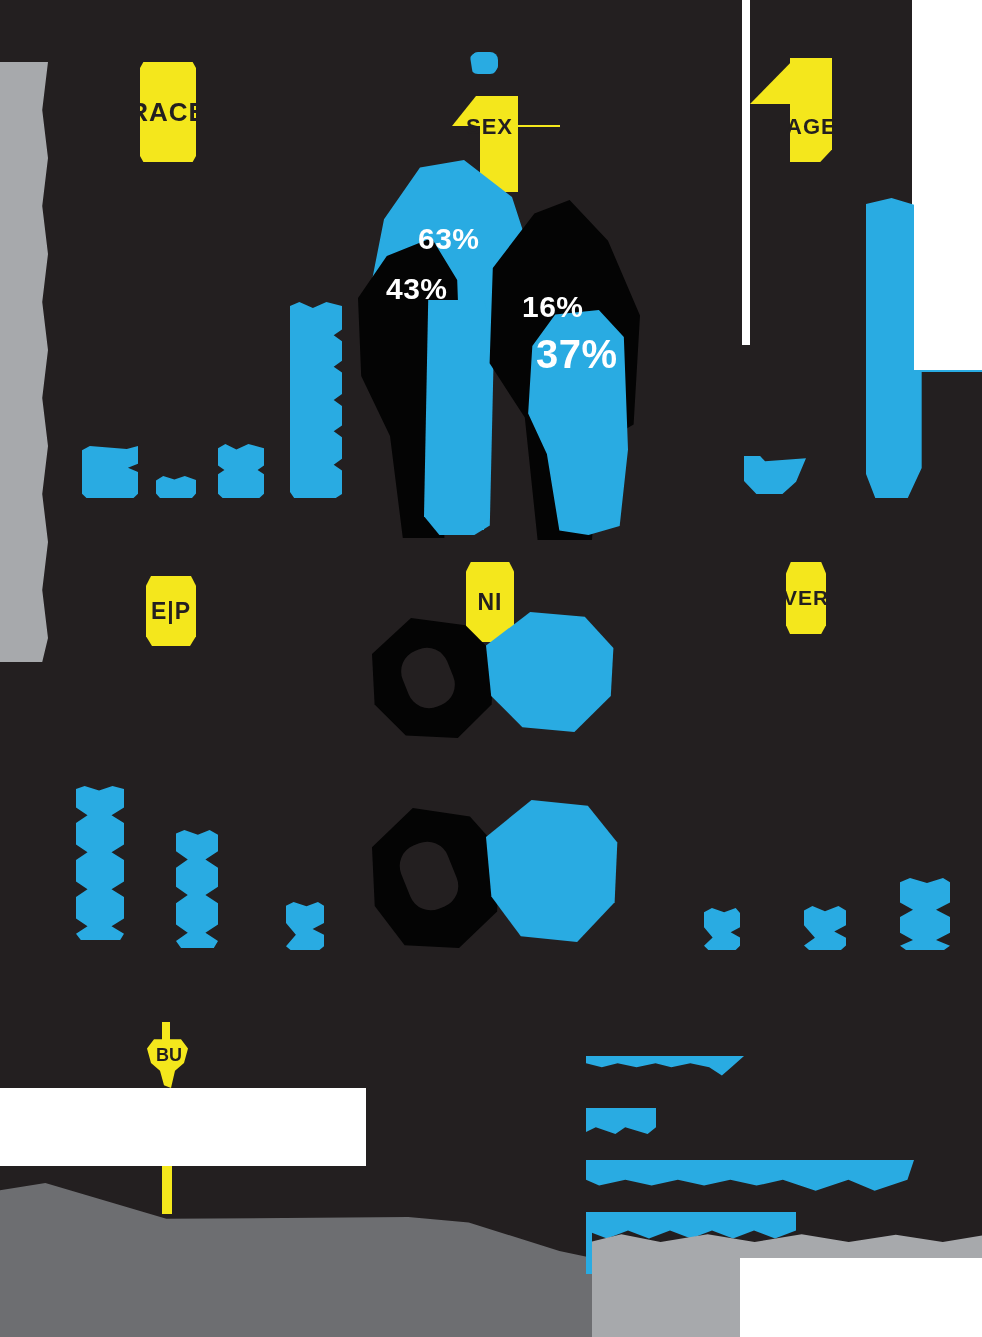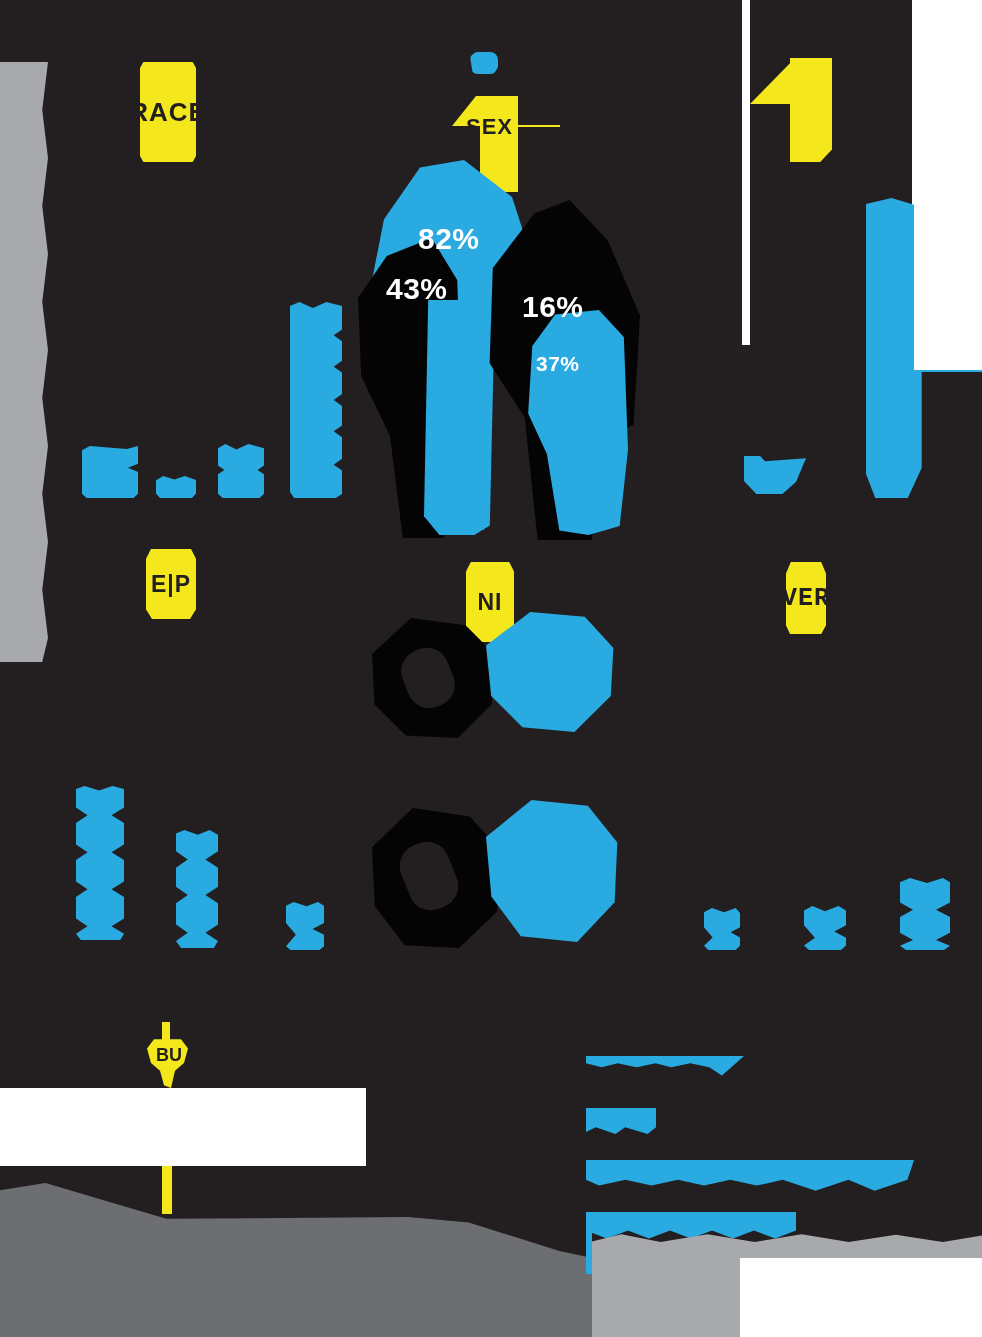--- a/index.html
+++ b/index.html
@@ -71,69 +71,69 @@
   </div>
   <div class="abs" style="left:466px;top:112px;width:60px;height:30px;display:flex;align-items:center;color:#231F20;font-size:22px;font-weight:700;letter-spacing:1px;overflow:hidden;">
     <span>SEX</span>
   </div>
   <div class="leader" style="left:515px;top:125px;width:45px;height:2px;"></div>
 
   <div class="abs blu" style="left:470px;top:52px;width:28px;height:22px;border-radius:8px;clip-path:polygon(0 20%,20% 0,100% 0,100% 70%,85% 100%,10% 100%);"></div>
 
   <div class="abs ylw" style="left:750px;top:58px;width:82px;height:46px;clip-path:polygon(0 100%,55% 0,100% 8%,100% 100%);"></div>
   <div class="abs ylw" style="left:790px;top:58px;width:42px;height:104px;clip-path:polygon(0 0,100% 0,100% 88%,72% 100%,0 100%);"></div>
-  <div class="abs" style="left:786px;top:112px;width:60px;height:30px;display:flex;align-items:center;color:#231F20;font-size:22px;font-weight:700;letter-spacing:1px;overflow:hidden;margin-top:46px;">
+  <div class="abs" style="left:786px;top:112px;width:60px;height:30px;display:flex;align-items:center;color:#231F20;font-size:22px;font-weight:700;letter-spacing:1px;overflow:hidden;">
     <span>AGE</span>
   </div>
 
   <div class="abs blu torn-b" style="left:82px;top:446px;width:56px;height:52px;clip-path:polygon(0 8%,14% 0,80% 6%,100% 0,100% 34%,82% 42%,100% 50%,100% 92%,92% 100%,8% 100%,0 92%);"></div>
   <div class="abs blu" style="left:156px;top:476px;width:40px;height:22px;clip-path:polygon(0 20%,18% 0,46% 16%,72% 0,100% 18%,100% 80%,90% 100%,10% 100%,0 80%);"></div>
   <div class="abs blu" style="left:218px;top:444px;width:46px;height:54px;clip-path:polygon(0 8%,16% 0,40% 10%,66% 0,100% 8%,100% 40%,86% 48%,100% 56%,100% 92%,90% 100%,10% 100%,0 92%,0 56%,14% 48%,0 40%);"></div>
   <div class="abs blu" style="left:290px;top:302px;width:52px;height:196px;clip-path:polygon(0 2%,18% 0,44% 3%,70% 0,100% 2%,100% 14%,84% 17%,100% 20%,100% 30%,84% 33%,100% 36%,100% 47%,84% 50%,100% 53%,100% 63%,84% 66%,100% 69%,100% 80%,84% 83%,100% 86%,100% 98%,88% 100%,8% 100%,0 97%);"></div>
 
   <div class="fig blu" style="left:368px;top:160px;width:200px;height:370px;clip-path:polygon(26% 2%,48% 0,72% 10%,84% 30%,100% 36%,92% 54%,62% 56%,58% 100%,30% 100%,24% 68%,6% 60%,0 38%,8% 16%);"></div>
 
   <div class="fig blk" style="left:358px;top:238px;width:160px;height:300px;clip-path:polygon(18% 6%,46% 0,62% 14%,64% 44%,52% 54%,54% 100%,28% 100%,20% 66%,2% 46%,0 20%);"></div>
 
   <div class="fig blu" style="left:424px;top:300px;width:70px;height:235px;clip-path:polygon(6% 0,86% 0,100% 18%,94% 96%,72% 100%,22% 100%,0 92%);"></div>
 
   <div class="fig blk" style="left:480px;top:200px;width:160px;height:340px;clip-path:polygon(34% 4%,56% 0,80% 12%,100% 34%,96% 66%,74% 72%,70% 100%,36% 100%,28% 64%,6% 48%,8% 20%);"></div>
 
   <div class="fig blu" style="left:524px;top:310px;width:104px;height:225px;clip-path:polygon(30% 2%,72% 0,96% 12%,100% 62%,92% 96%,62% 100%,34% 98%,22% 64%,4% 46%,8% 16%);"></div>
 
   <div class="pct" style="left:418px;top:222px;font-size:30px;">
-    <span>82%</span>
+    <span>63%</span>
   </div>
   <div class="pct" style="left:386px;top:272px;font-size:30px;">
     <span>43%</span>
   </div>
   <div class="pct" style="left:522px;top:290px;font-size:30px;">
     <span>16%</span>
   </div>
-  <div class="pct" style="left:536px;top:352px;font-size:21px;">
+  <div class="pct" style="left:536px;top:332px;font-size:40px;">
     <span>37%</span>
   </div>
 
   <div class="abs blu" style="left:744px;top:456px;width:62px;height:38px;clip-path:polygon(0 0,26% 0,34% 14%,100% 6%,84% 68%,62% 100%,20% 100%,0 66%);"></div>
   <div class="abs blu" style="left:866px;top:198px;width:116px;height:300px;clip-path:polygon(0 2%,22% 0,48% 3%,100% 0,100% 58%,48% 58%,48% 90%,36% 100%,8% 100%,0 92%);"></div>
 
   <div class="abs plate-white" style="left:914px;top:198px;width:68px;height:172px;"></div>
 
-  <div class="tab" style="left:146px;top:549px;width:50px;height:70px;font-size:23px;
+  <div class="tab" style="left:146px;top:576px;width:50px;height:70px;font-size:23px;
               clip-path:polygon(0 14%,10% 0,90% 0,100% 14%,100% 86%,88% 100%,12% 100%,0 86%);">
     <span>E|P</span>
   </div>
 
   <div class="tab" style="left:466px;top:562px;width:48px;height:80px;font-size:23px;
               clip-path:polygon(0 12%,10% 0,90% 0,100% 12%,100% 90%,86% 100%,10% 100%,0 88%);">
     <span>NI</span>
   </div>
 
-  <div class="tab" style="left:786px;top:562px;width:40px;height:72px;font-size:25px;
-              clip-path:polygon(0 16%,12% 0,88% 0,100% 16%,100% 88%,88% 100%,10% 100%,0 88%);font-family:Liberation Mono, monospace;">
+  <div class="tab" style="left:786px;top:562px;width:40px;height:72px;font-size:21px;
+              clip-path:polygon(0 16%,12% 0,88% 0,100% 16%,100% 88%,88% 100%,10% 100%,0 88%);">
     <span>VER</span>
   </div>
 
   <div class="abs blk" style="left:372px;top:618px;width:130px;height:120px;
               clip-path:polygon(30% 0,72% 6%,94% 30%,92% 72%,66% 100%,26% 98%,2% 72%,0 30%);"></div>
   <div class="abs plate-dark" style="left:404px;top:648px;width:48px;height:60px;border-radius:22px;transform:rotate(-22deg);"></div>
   <div class="abs blu" style="left:486px;top:612px;width:130px;height:120px;
               clip-path:polygon(34% 0,76% 4%,98% 30%,96% 70%,68% 100%,28% 96%,4% 70%,0 28%);"></div>
 
   <div class="abs blk" style="left:372px;top:808px;width:136px;height:140px;

